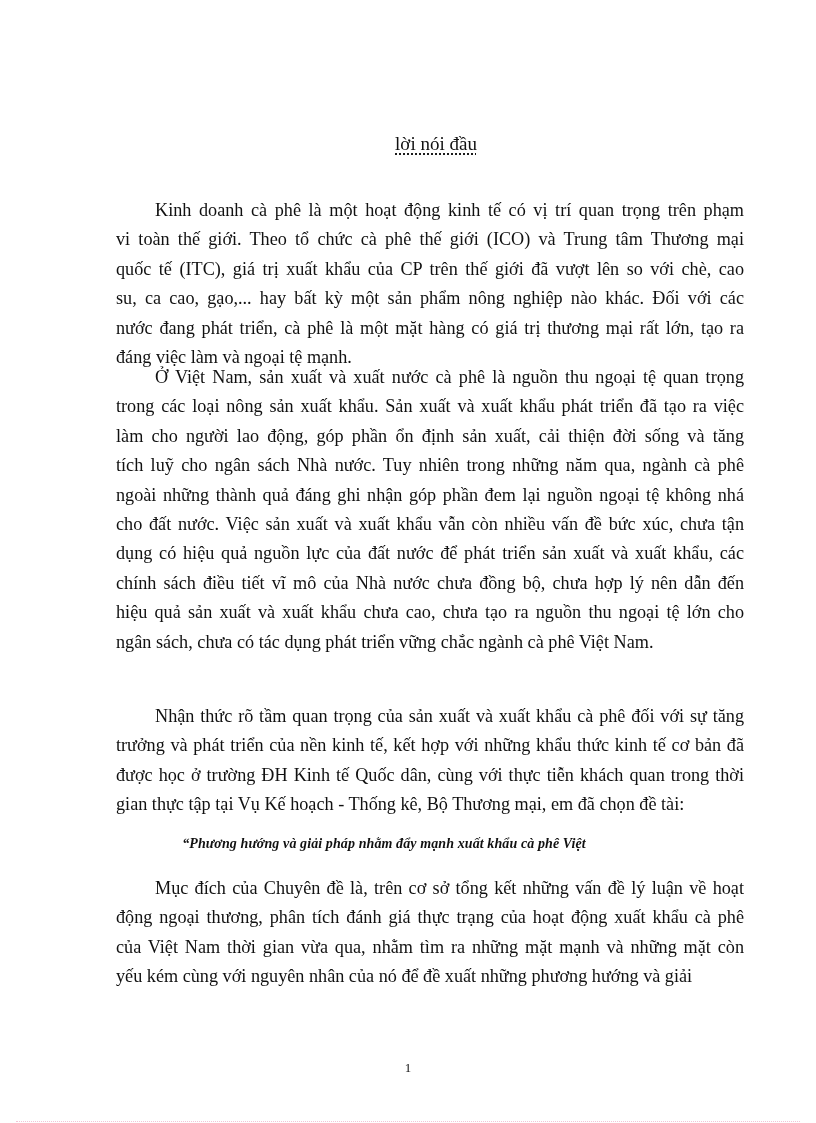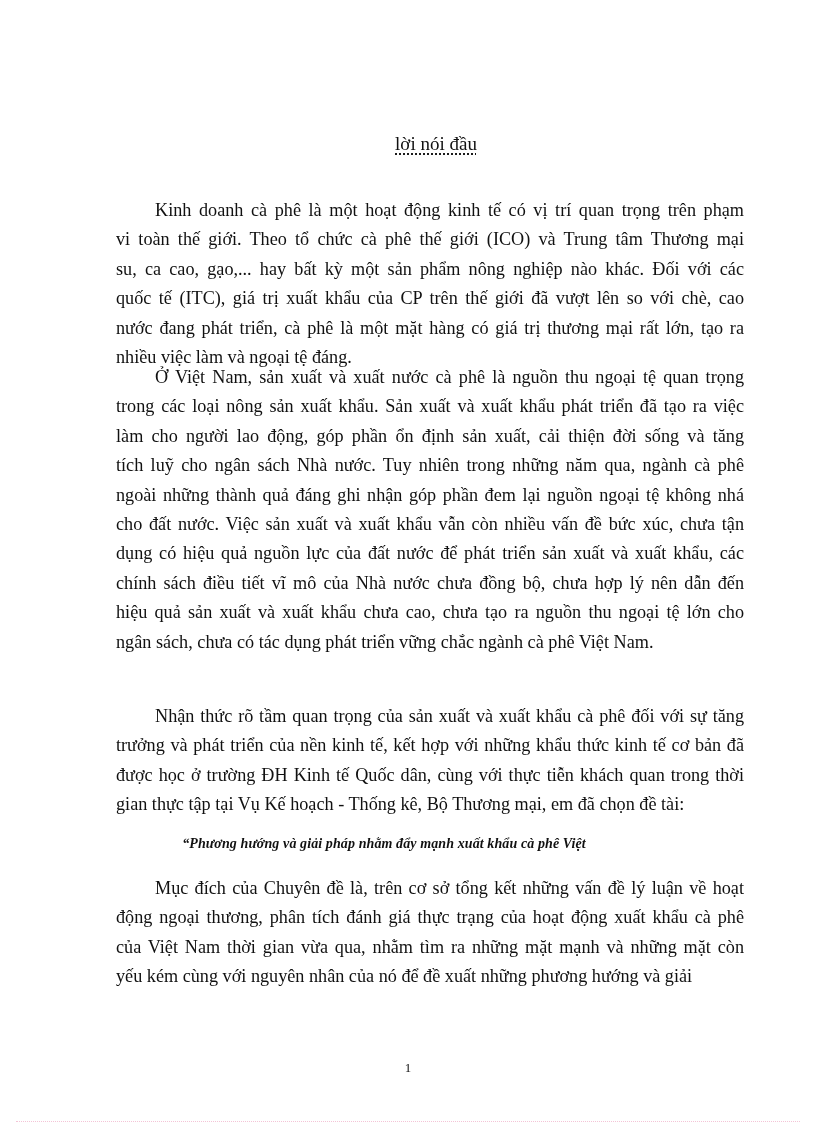--- a/index.html
+++ b/index.html
@@ -97,24 +97,24 @@
 
 <div class="page">
 
   <div class="title">
     <span>lời nói đầu</span>
   </div>
 
   <div class="body p1">
     <span class="line indent">Kinh  doanh cà phê là một hoạt động kinh  tế có vị trí quan trọng trên phạm</span>
     <span class="line">vi toàn thế giới.  Theo tổ chức cà phê thế giới (ICO) và Trung tâm Thương mại</span>
+    <span class="line">quốc tế (ITC), giá trị xuất khẩu của CP trên thế giới  đã vượt lên so với chè, cao</span>
     <span class="line">su, ca cao, gạo,... hay bất kỳ một sản phẩm nông nghiệp nào khác. Đối với các</span>
-    <span class="line">quốc tế (ITC), giá trị xuất khẩu của CP trên thế giới  đã vượt lên so với chè, cao</span>
     <span class="line">nước đang phát triển, cà phê là một mặt hàng có giá trị thương mại rất lớn, tạo ra</span>
-    <span class="line last">nhiều việc làm và ngoại tệ đáng.</span>
+    <span class="line last">đáng việc làm và ngoại tệ mạnh.</span>
   </div>
 
   <div class="body p2">
     <span class="line indent">Ở Việt Nam, sản xuất và xuất nước cà phê là nguồn thu ngoại tệ quan trọng</span>
     <span class="line">trong các loại nông sản xuất khẩu. Sản xuất và xuất khẩu phát triển đã tạo ra việc</span>
     <span class="line">làm cho người lao động, góp phần ổn định sản xuất, cải thiện đời sống và tăng</span>
     <span class="line">tích luỹ cho ngân sách Nhà nước. Tuy nhiên trong những năm qua, ngành cà phê</span>
     <span class="line">ngoài những thành quả đáng ghi nhận góp phần đem lại nguồn ngoại tệ không nhá</span>
     <span class="line">cho đất nước. Việc sản xuất và xuất khẩu vẫn còn nhiều vấn đề bức xúc, chưa tận</span>
     <span class="line">dụng có hiệu quả nguồn lực của đất nước để phát triển sản xuất và xuất khẩu, các</span>

